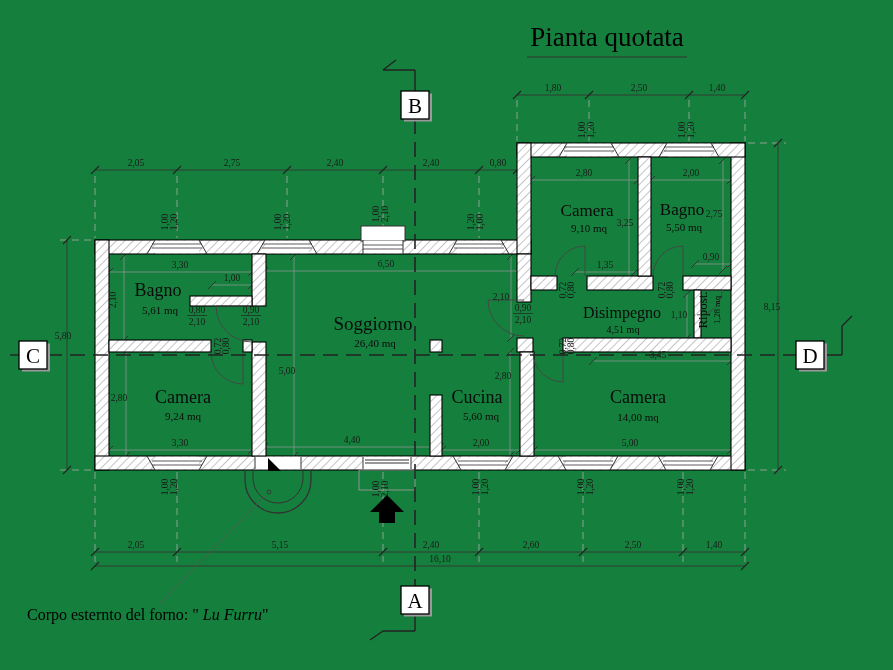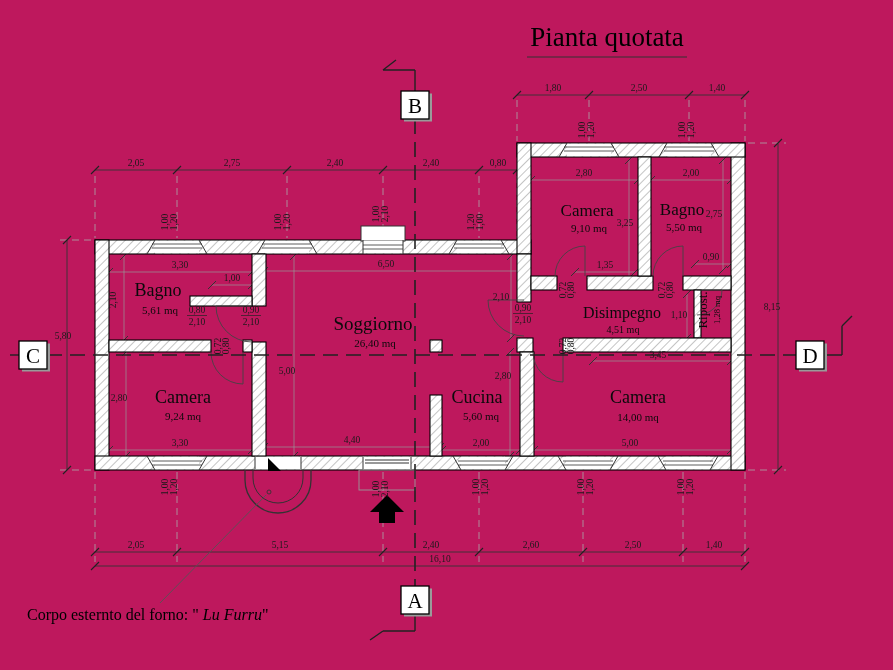--- a/index.html
+++ b/index.html
@@ -1,16 +1,16 @@
 <!DOCTYPE html>
 <html><head>
 <meta charset="utf-8">
 <style>
   html,body{margin:0;padding:0;background:#ffffff;}
-  .page{position:relative;width:893px;height:670px;background:#be185d;overflow:hidden;}
+  .page{position:relative;width:893px;height:670px;background:#15803d;overflow:hidden;}
   svg text{font-family:"Liberation Serif",serif;fill:#111;}
   .dim{font-size:9.5px;text-anchor:middle;fill:#1a1a1a;}
   .room-name{text-anchor:middle;fill:#0a0a0a;}
   .room-area{text-anchor:middle;fill:#0a0a0a;}
   .sec-letter{font-size:21px;text-anchor:middle;fill:#000;}
   .title-text{font-size:27px;text-anchor:middle;fill:#000;}
   .caption-text{font-size:16px;fill:#000;}
 </style>
 </head>
 <body>

